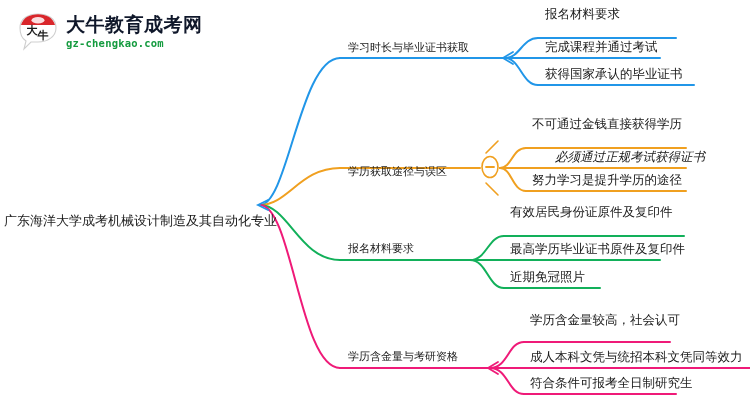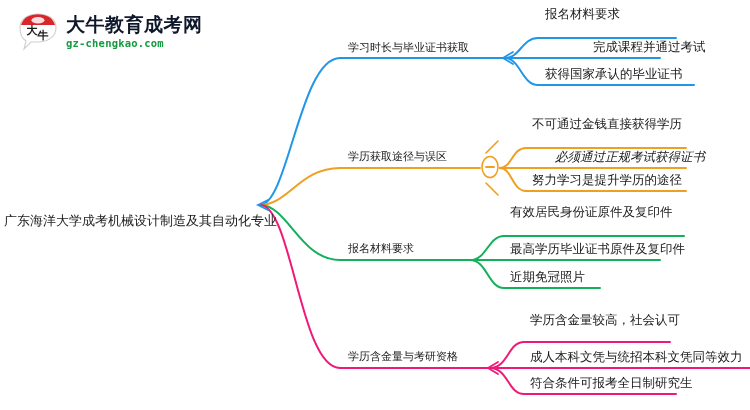--- a/index.html
+++ b/index.html
@@ -117,24 +117,24 @@
 
       <path d="M498,362 L488,368 L498,374" stroke="#ef1a78" stroke-width="1.8"></path>
       <path d="M513,52 L503,58 L513,64" stroke="#2196e8" stroke-width="1.8"></path>
     </g>
   </svg>
 
   <div id="root-node">广东海洋大学成考机械设计制造及其自动化专业</div>
 
   <div class="branch-node" style="left:348px;top:40px;">学习时长与毕业证书获取</div>
   <div class="leaf-node" style="left:545px;top:6px;">报名材料要求</div>
-  <div class="leaf-node" style="left:545px;top:39px;margin-left:48px;">完成课程并通过考试</div>
+  <div class="leaf-node" style="left:545px;top:39px;">完成课程并通过考试</div>
   <div class="leaf-node" style="left:545px;top:66px;">获得国家承认的毕业证书</div>
 
-  <div class="branch-node" style="left:348px;top:149px;">学历获取途径与误区</div>
+  <div class="branch-node" style="left:348px;top:164px;">学历获取途径与误区</div>
   <div id="toggle-branch2">
     <svg width="20" height="24" viewBox="0 0 20 24" xmlns="http://www.w3.org/2000/svg">
       <ellipse cx="10" cy="12" rx="8" ry="10.5" fill="#ffffff" stroke="#f0a020" stroke-width="1.6"></ellipse>
       <line x1="6" y1="12" x2="14" y2="12" stroke="#f0a020" stroke-width="1.8" stroke-linecap="round"></line>
     </svg>
   </div>
   <div class="leaf-node" style="left:532px;top:116px;">不可通过金钱直接获得学历</div>
   <div class="leaf-node" style="left:555px;top:149px;font-style:italic;">必须通过正规考试获得证书</div>
   <div class="leaf-node" style="left:532px;top:172px;">努力学习是提升学历的途径</div>
 

